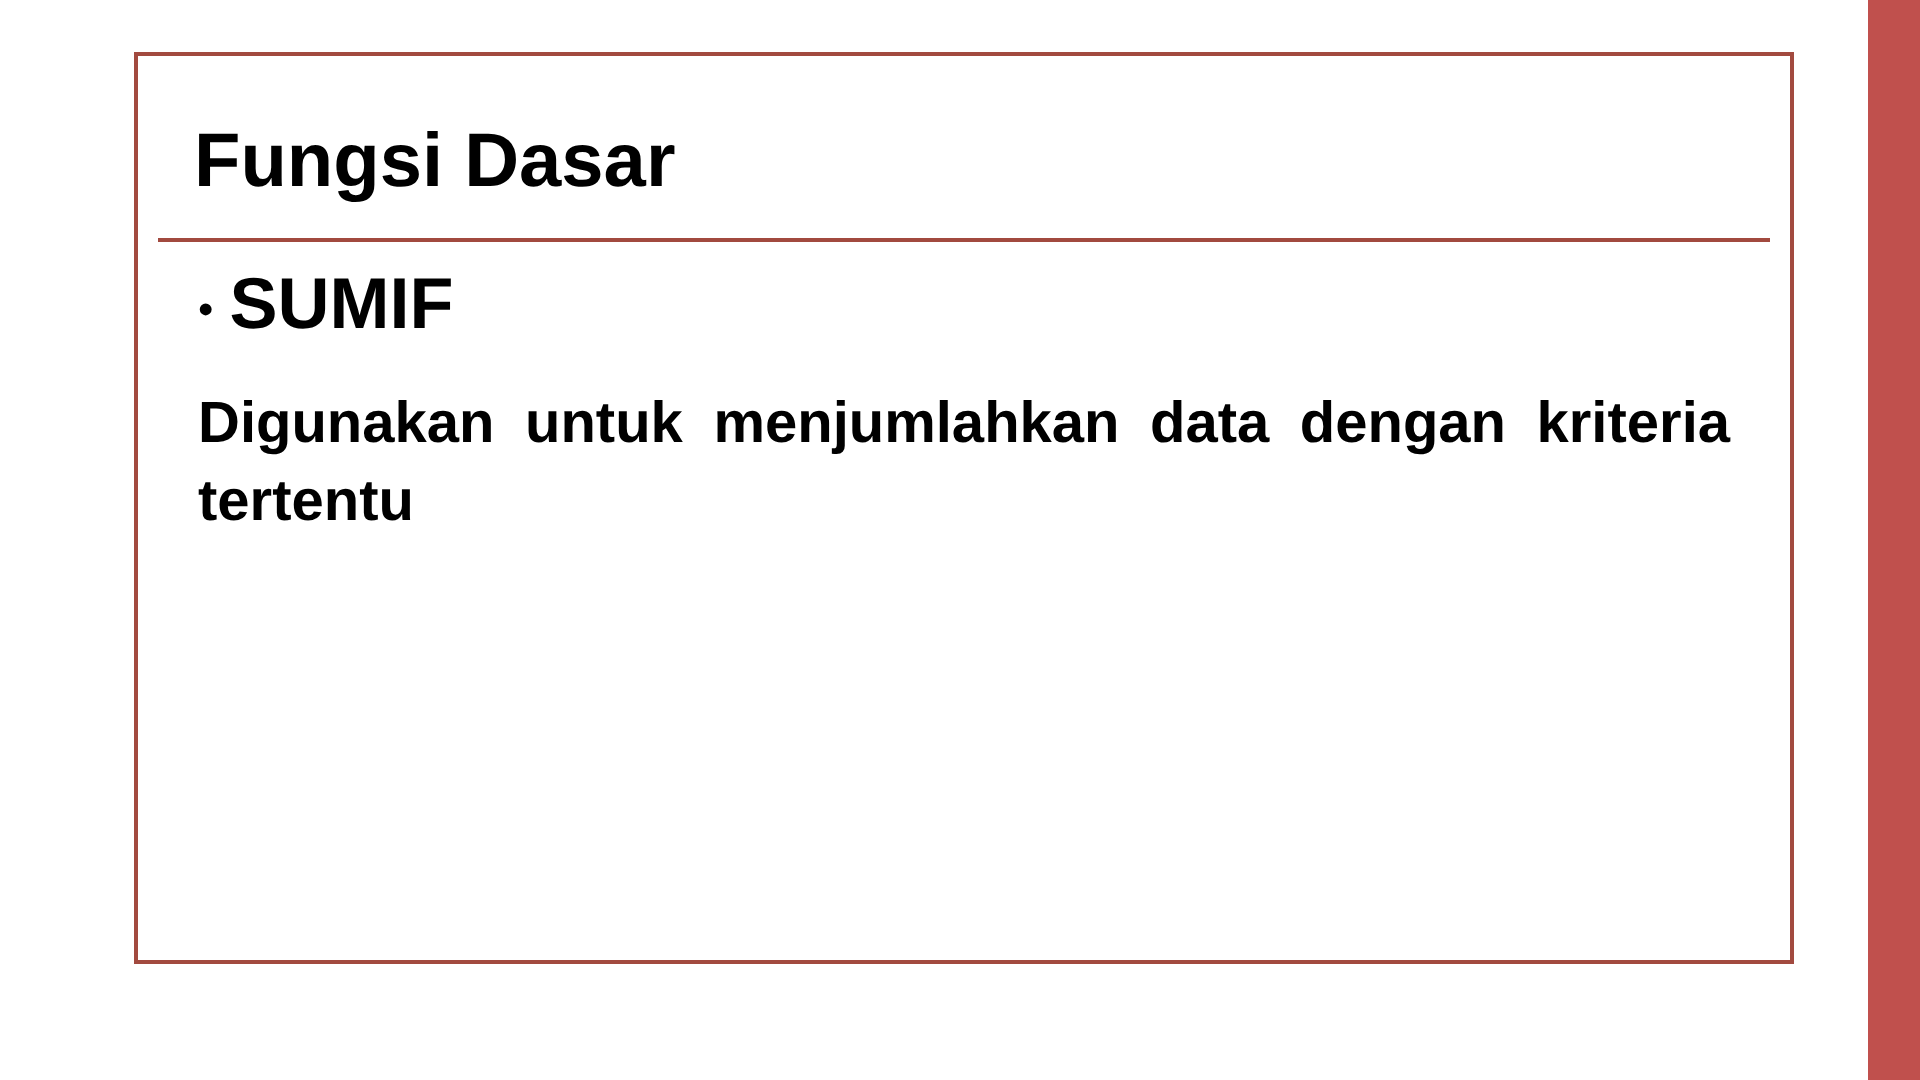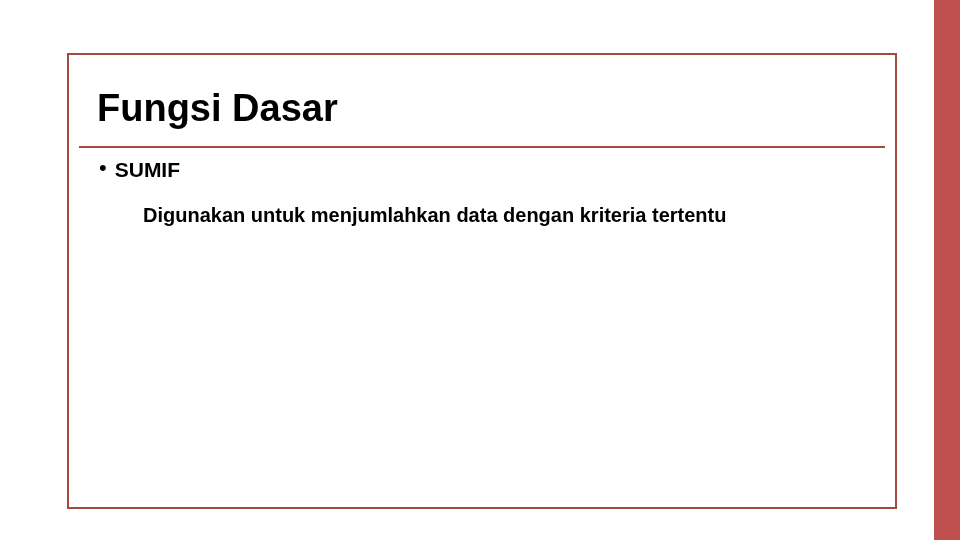--- a/index.html
+++ b/index.html
@@ -13,21 +13,21 @@
       position: absolute;
       top: 0;
       right: 0;
       width: 26px;
       height: 540px;
       background: #c0504d;
     }
     .slide-frame {
       position: absolute;
       left: 67px;
-      top: 53px;
+      top: 26px;
       width: 830px;
       height: 456px;
       border: 2px solid #a24a3f;
       background: #ffffff;
     }
     .title {
       padding: 32px 28px 16px 28px;
       font-size: 38px;
       font-weight: bold;
       color: #000;
@@ -47,31 +47,30 @@
       gap: 8px;
       margin-bottom: 20px;
     }
     .bullet {
       font-size: 22px;
       line-height: 1;
       position: relative;
       top: -2px;
     }
     .bullet-text {
-      font-size: 21px;
+      font-size: 36px;
       font-weight: bold;
     }
     .para {
-      font-size: 20px;
+      font-size: 29px;
       font-weight: bold;
       line-height: 1.35;
       margin-bottom: 44px;
       text-align: justify;
       text-align-last: left;
-      margin-left: 44px;
     }
     .para:last-child { margin-bottom: 0; }
   </style>
 </head>
 <body>
 
 <div class="accent-bar"></div>
 
 <div class="slide-frame">
   <div class="title">Fungsi Dasar</div>

